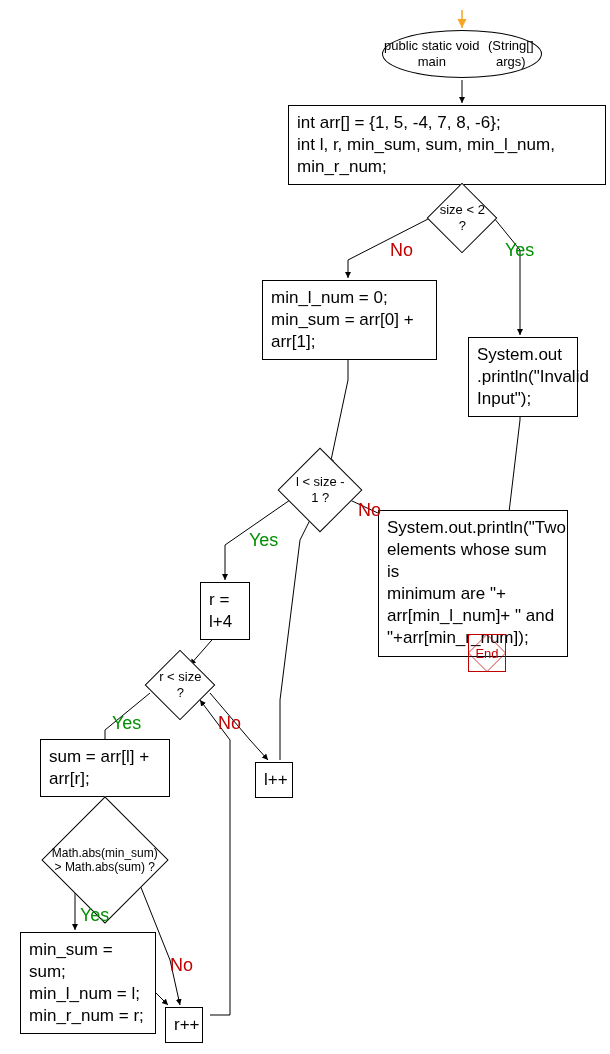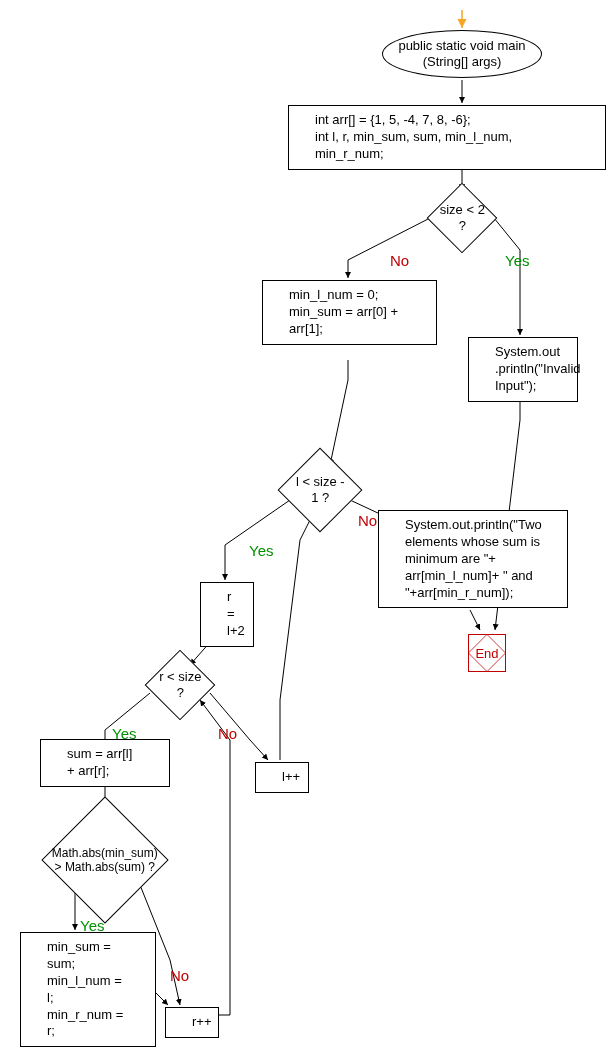--- a/index.html
+++ b/index.html
@@ -14,31 +14,30 @@
   .node {
     position: absolute;
     box-sizing: border-box;
   }
   .terminator {
     background: #fff;
     border: 1px solid #000;
     border-radius: 50%;
     text-align: center;
     display: flex;
-    flex-direction: column;
     justify-content: center;
     align-items: center;
     font-size: 13px;
     line-height: 1.2;
   }
   .process {
     background: #fff;
     border: 1px solid #000;
-    padding: 6px 26px;
-    font-size: 13px;
+    padding: 6px 8px;
+    font-size: 17px;
     line-height: 1.3;
     text-align: left;
   }
   .decision {
     background: #fff;
     border: 1px solid #000;
     text-align: center;
     display: flex;
     flex-direction: column;
     justify-content: center;
@@ -47,22 +46,21 @@
     line-height: 1.2;
     transform: rotate(45deg);
     transform-origin: center center;
   }
   .decision > span {
     transform: rotate(-45deg);
     display: block;
   }
   .edge-label {
     position: absolute;
-    font-size: 15px;
-    margin-top: 12px;
+    font-size: 18px;
   }
   .green { color: #008f00; }
   .red { color: #c00000; }
   .end-box {
     position: absolute;
     width: 36px;
     height: 36px;
     border: 1px solid #c00000;
     color: #c00000;
     display: flex;
@@ -173,21 +171,21 @@
 
 <div class="node process" style="left:378px;top:510px;width:190px">
   <div>System.out.println("Two</div>
   <div>elements whose sum is</div>
   <div>minimum are "+</div>
   <div>arr[min_l_num]+ " and</div>
   <div>"+arr[min_r_num]);</div>
 </div>
 
 <div class="node process" style="left:200px;top:582px;width:50px">
-  <span>r = l+2</span>
+  <span>r = l+4</span>
 </div>
 
 <div class="node decision" style="left:155px;top:660px;width:50px;height:50px">
   <span>r &lt; size ?</span>
 </div>
 
 <div class="node process" style="left:40px;top:739px;width:130px">
   <span>sum = arr[l] + arr[r];</span>
 </div>
 

